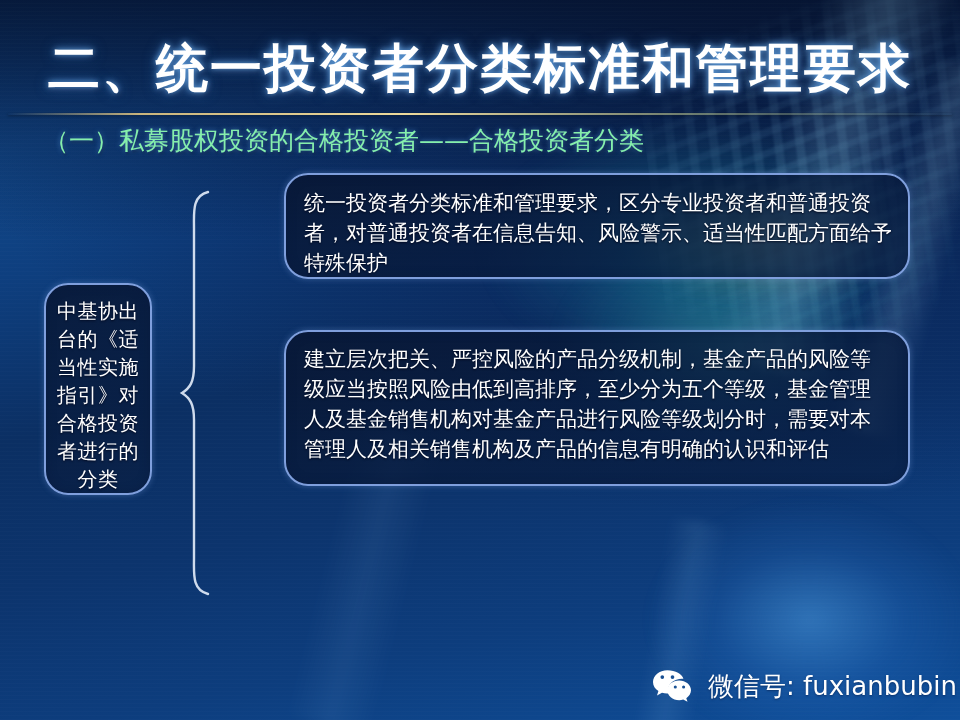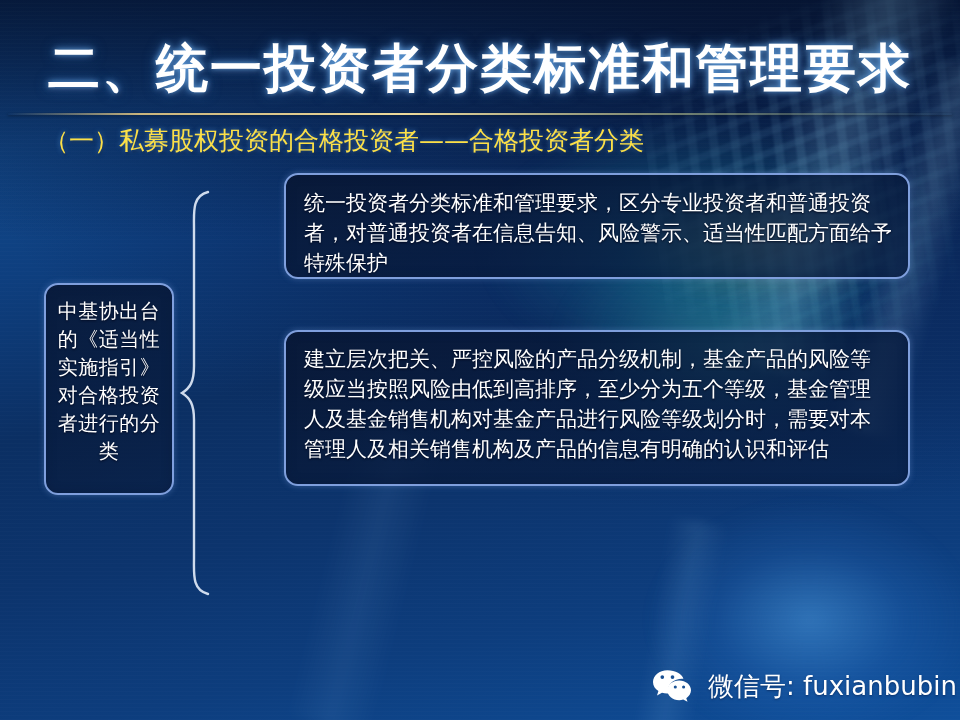--- a/index.html
+++ b/index.html
@@ -92,38 +92,38 @@
     white-space:nowrap;
   }
   .divider{
     position:absolute;left:8px;top:113px;width:944px;height:2px;
     background:linear-gradient(90deg, rgba(220,190,110,0.0) 0%, rgba(235,205,130,0.85) 14%, rgba(250,228,160,0.95) 42%, rgba(190,200,140,0.55) 72%, rgba(150,190,200,0.0) 100%);
     box-shadow:0 1px 3px rgba(0,0,0,.35);
   }
   .subtitle{
     position:absolute;left:44px;top:124px;
     font-family:"DejaVu Sans","Liberation Sans",sans-serif;
-    font-size:25px;color:#fde047;letter-spacing:0px;
+    font-size:25px;color:#86efac;letter-spacing:0px;
     text-shadow:0 0 5px rgba(90,160,240,.75), 1px 2px 3px rgba(0,8,30,.7);
     white-space:nowrap;
   }
 
   
   .rbox{
     position:absolute;box-sizing:border-box;
-    border:2px solid #7f9fdd;border-radius:14px;
+    border:2px solid #7f9fdd;border-radius:24px;
     background:linear-gradient(160deg, rgba(8,20,46,0.80) 0%, rgba(7,24,56,0.74) 45%, rgba(9,30,66,0.70) 100%);
     box-shadow:0 0 10px rgba(10,25,60,.55) inset, 0 0 6px rgba(130,170,235,.35);
   }
   .rbox .txt{
     color:#ffffff;
     font-family:"DejaVu Sans","Liberation Sans",sans-serif;
     text-shadow:0 1px 2px rgba(0,6,25,.9);
   }
-  #box-left{left:44px;top:283px;width:130px;height:212px;}
+  #box-left{left:44px;top:283px;width:108px;height:212px;}
   #box-left .txt{
     position:absolute;left:6px;right:6px;top:12px;
     font-size:20px;line-height:28px;text-align:center;letter-spacing:.5px;
   }
   #box1{left:284px;top:173px;width:626px;height:106px;}
   #box1 .txt{position:absolute;left:18px;right:14px;top:13px;font-size:21px;line-height:30px;}
   #box2{left:284px;top:330px;width:626px;height:156px;}
   #box2 .txt{position:absolute;left:18px;right:20px;top:12px;font-size:21px;line-height:30px;}
   #box3{left:284px;top:534px;width:626px;height:82px;}
   #box3 .txt{position:absolute;left:18px;right:14px;top:13px;font-size:21px;line-height:30px;}

